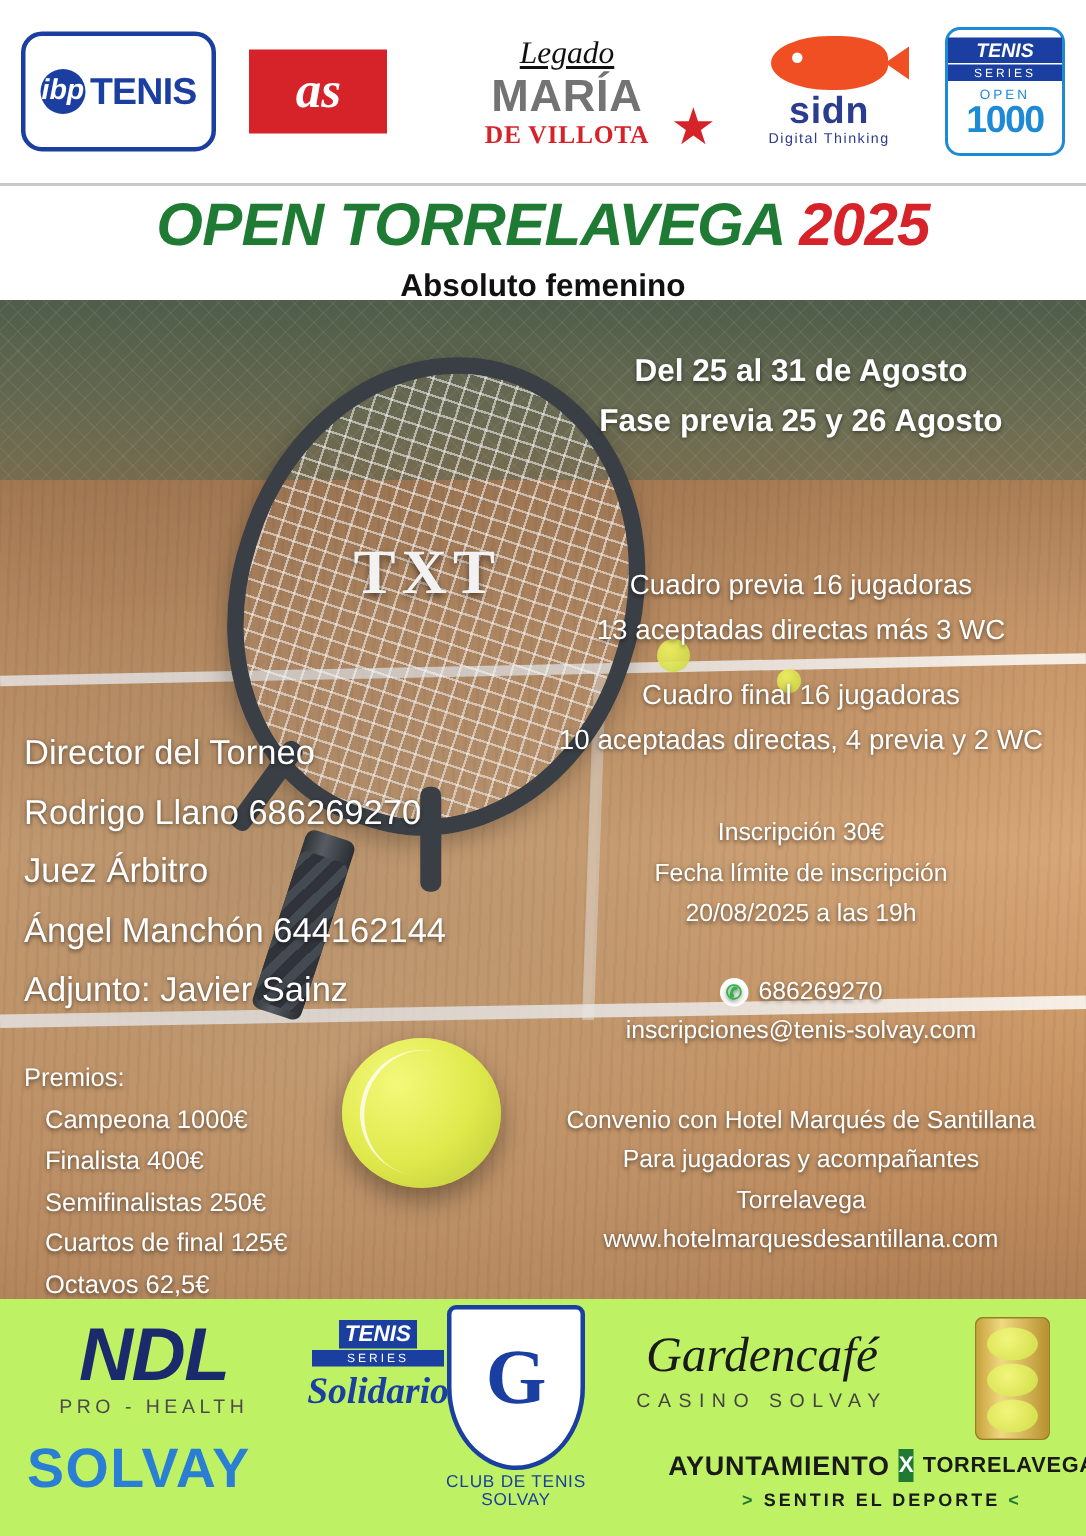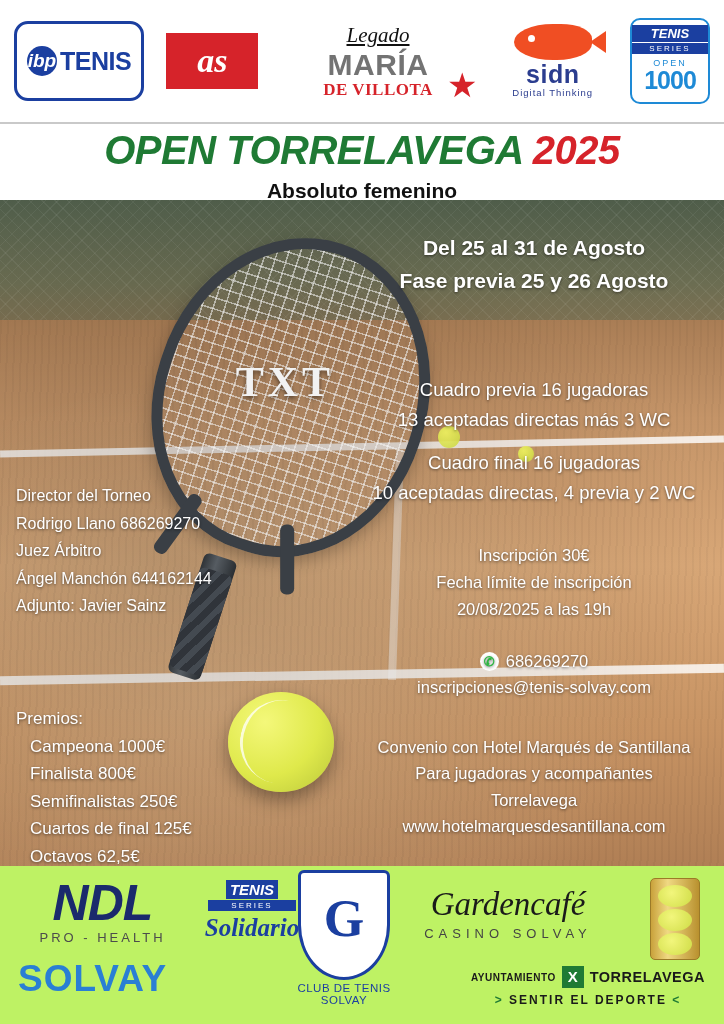--- a/index.html
+++ b/index.html
@@ -387,21 +387,21 @@
   }
   .r-hotel {
     top: 534px;
     font-size: 16.5px;
     line-height: 1.6;
   }
 
   .left-col { left: 16px; width: 330px; text-align: left; }
   .l-staff {
     top: 282px;
-    font-size: 16px;
+    font-size: 23px;
     line-height: 1.72;
   }
   .l-premios {
     top: 505px;
     font-size: 17px;
     line-height: 1.62;
   }
   .l-premios .indent { padding-left: 14px; }
 
   
@@ -482,21 +482,21 @@
   }
   .cans .c1 { top: 6px; }
   .cans .c2 { top: 30px; }
   .cans .c3 { top: 54px; }
   .ayto {
     position: absolute; left: 468px; top: 100px; width: 240px;
   }
   .ayto .row1 {
     display: flex; align-items: center; justify-content: center; gap: 6px;
   }
-  .ayto .a1 { font-size: 10px; font-weight: bold; color: #1a1a1a; letter-spacing: 0.5px; }
+  .ayto .a1 { font-size: 18px; font-weight: bold; color: #1a1a1a; letter-spacing: 0.5px; }
   .ayto .xmark {
     width: 22px; height: 22px; background: #1f7a34; color: #fff;
     font-size: 15px; font-weight: bold; text-align: center; line-height: 22px;
   }
   .ayto .a2 { font-size: 14.5px; font-weight: bold; color: #1a1a1a; letter-spacing: 0.5px; }
   .ayto .row2 {
     text-align: center; font-size: 12px; font-weight: bold; color: #1a1a1a;
     letter-spacing: 2px; margin-top: 5px;
   }
   .ayto .row2 .arw { color: #1f7a34; }
@@ -610,21 +610,21 @@
     <div>Director del Torneo</div>
     <div>Rodrigo Llano 686269270</div>
     <div>Juez Árbitro</div>
     <div>Ángel Manchón 644162144</div>
     <div>Adjunto: Javier Sainz</div>
   </div>
 
   <div class="ov left-col l-premios">
     <div>Premios:</div>
     <div class="indent">Campeona 1000€</div>
-    <div class="indent">Finalista 800€</div>
+    <div class="indent">Finalista 400€</div>
     <div class="indent">Semifinalistas 250€</div>
     <div class="indent">Cuartos de final 125€</div>
     <div class="indent">Octavos 62,5€</div>
   </div>
 </div>
 
 <div class="bottom-bar">
 
   <div class="ndl">
     <div class="word">NDL</div>

